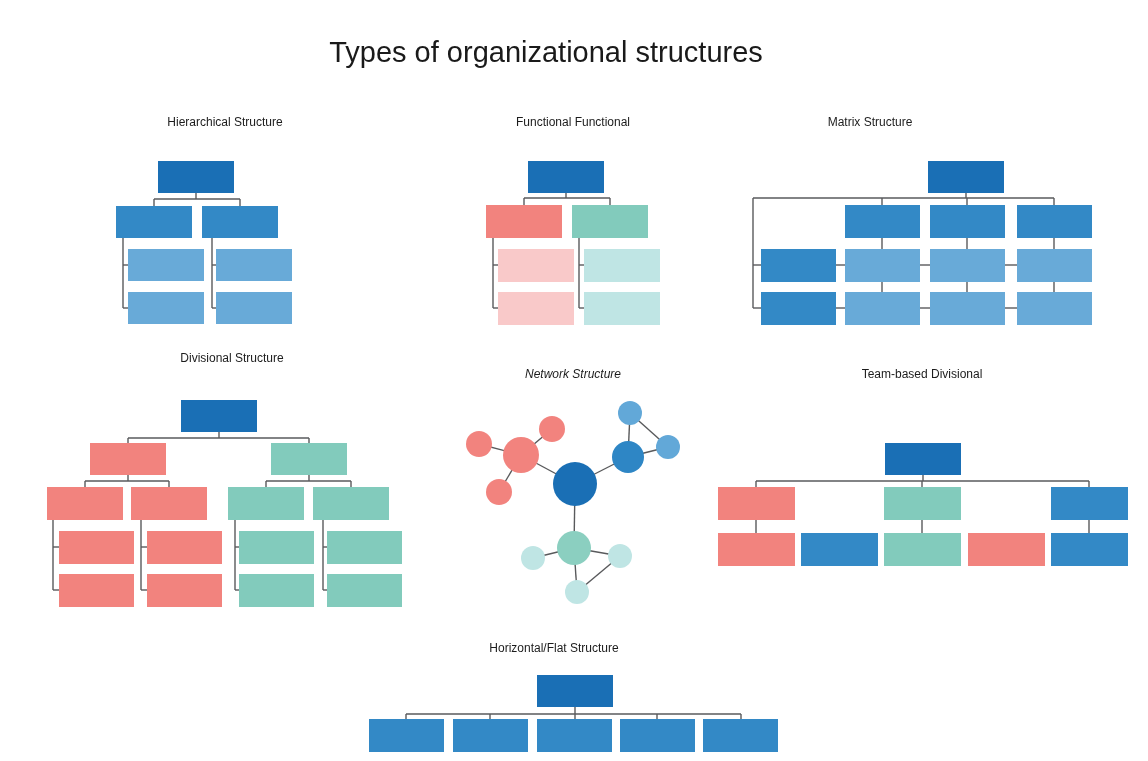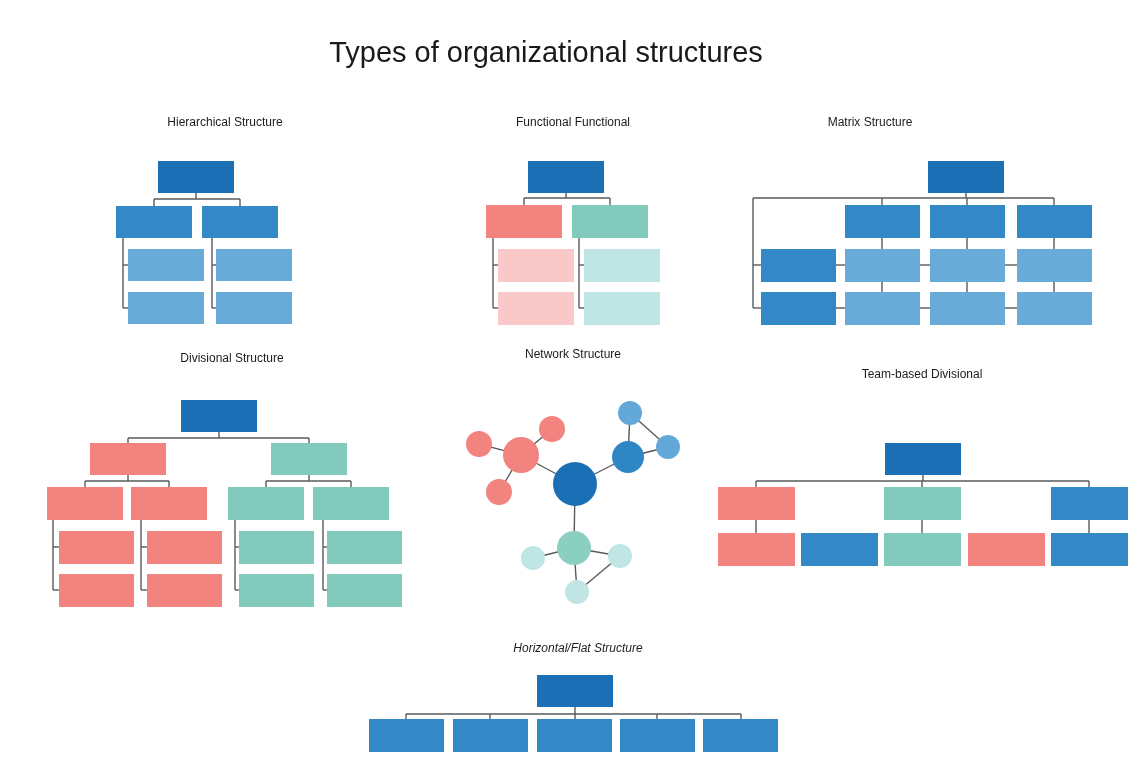--- a/index.html
+++ b/index.html
@@ -22,23 +22,23 @@
   .panel-label{
     position:absolute;
     transform:translateX(-50%);
     font-size:12px;line-height:20px;
     color:#1c1c1c;white-space:nowrap;
   }
   .lbl-0{left:225px;top:112px;}
   .lbl-1{left:573px;top:112px;}
   .lbl-2{left:870px;top:112px;}
   .lbl-3{left:232px;top:348px;}
-  .lbl-4{left:573px;top:344px;}
+  .lbl-4{left:573px;top:364px;font-style:italic;}
   .lbl-5{left:922px;top:364px;}
-  .lbl-6{left:578px;top:638px;font-style:italic;}
+  .lbl-6{left:554px;top:638px;}
   svg.canvas{position:absolute;top:0;left:0;}
 </style>
 </head>
 <body>
 
 <div class="stage">
   <h1 class="main-title">Types of organizational structures</h1>
 
   <div class="panel-label lbl-0">Hierarchical Structure</div>
   <div class="panel-label lbl-1">Functional Functional</div>

